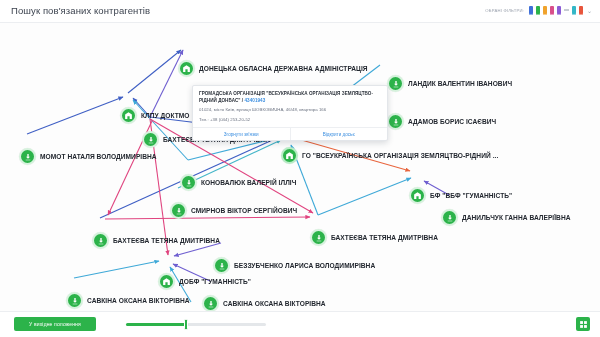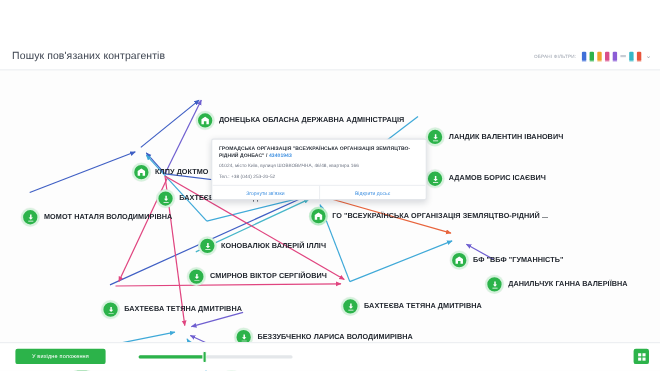--- a/index.html
+++ b/index.html
@@ -3,21 +3,21 @@
 <meta charset="utf-8">
 <style>
   html,body{margin:0;padding:0;}
   body{
     width:600px;height:337px;
     background:#ffffff;
     font-family:"Liberation Sans",sans-serif;
     overflow:hidden;
     position:relative;
   }
-  #app{position:absolute;inset:0;margin-top:41px;}
+  #app{position:absolute;inset:0;}
 
   
   .header{
     position:absolute;left:0;top:0;width:600px;height:22px;
     background:#ffffff;
   }
   .header-title{
     position:absolute;left:11px;top:5px;
     font-size:9.5px;color:#3d4450;letter-spacing:.1px;
     white-space:nowrap;

